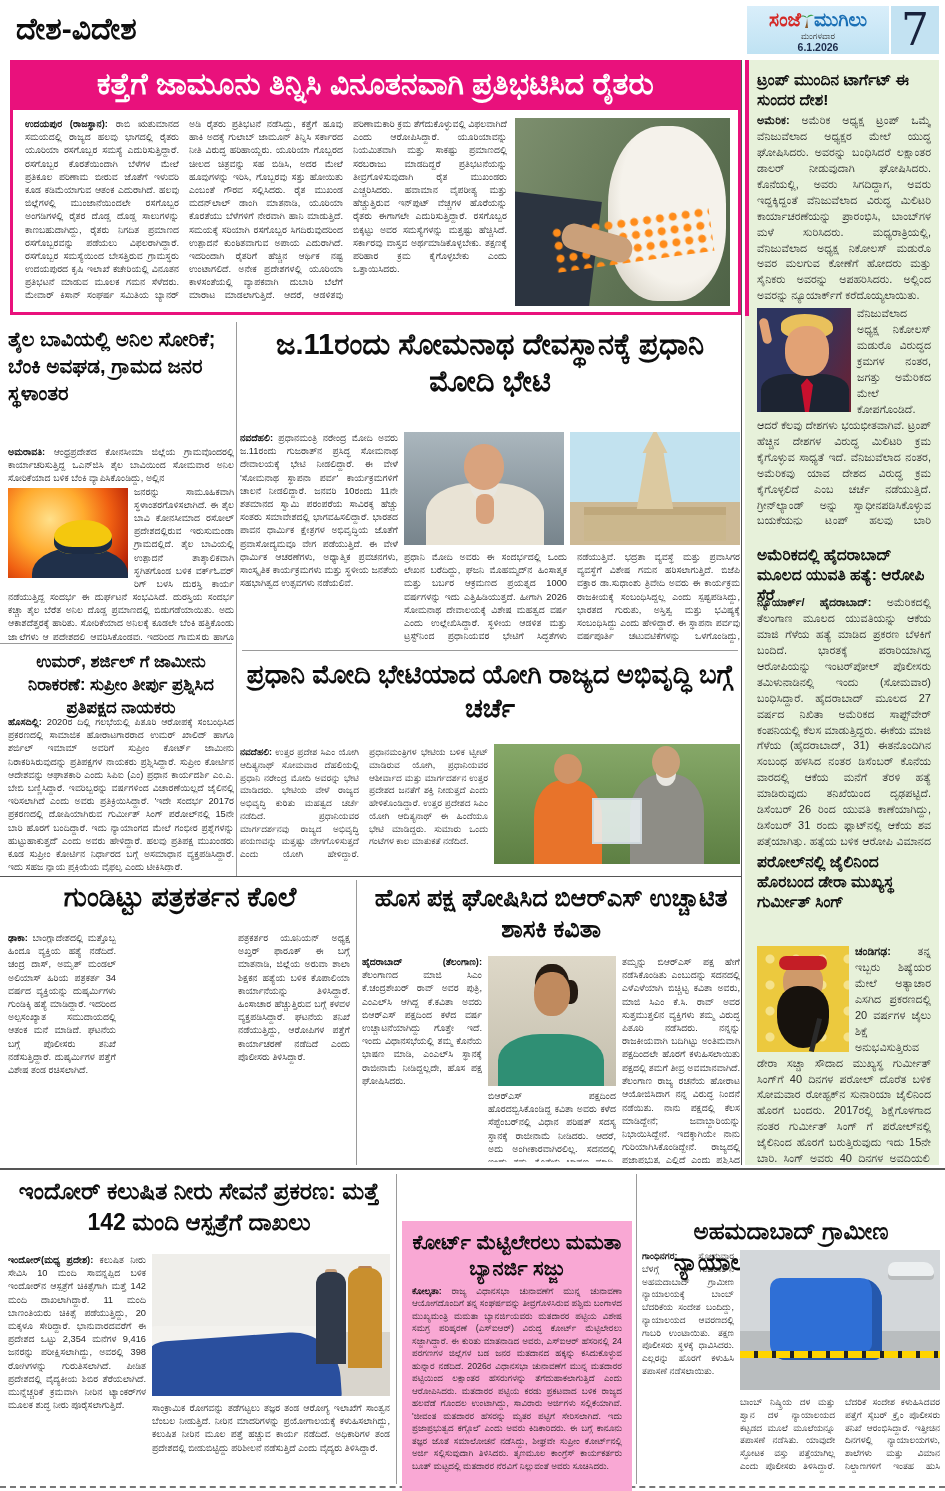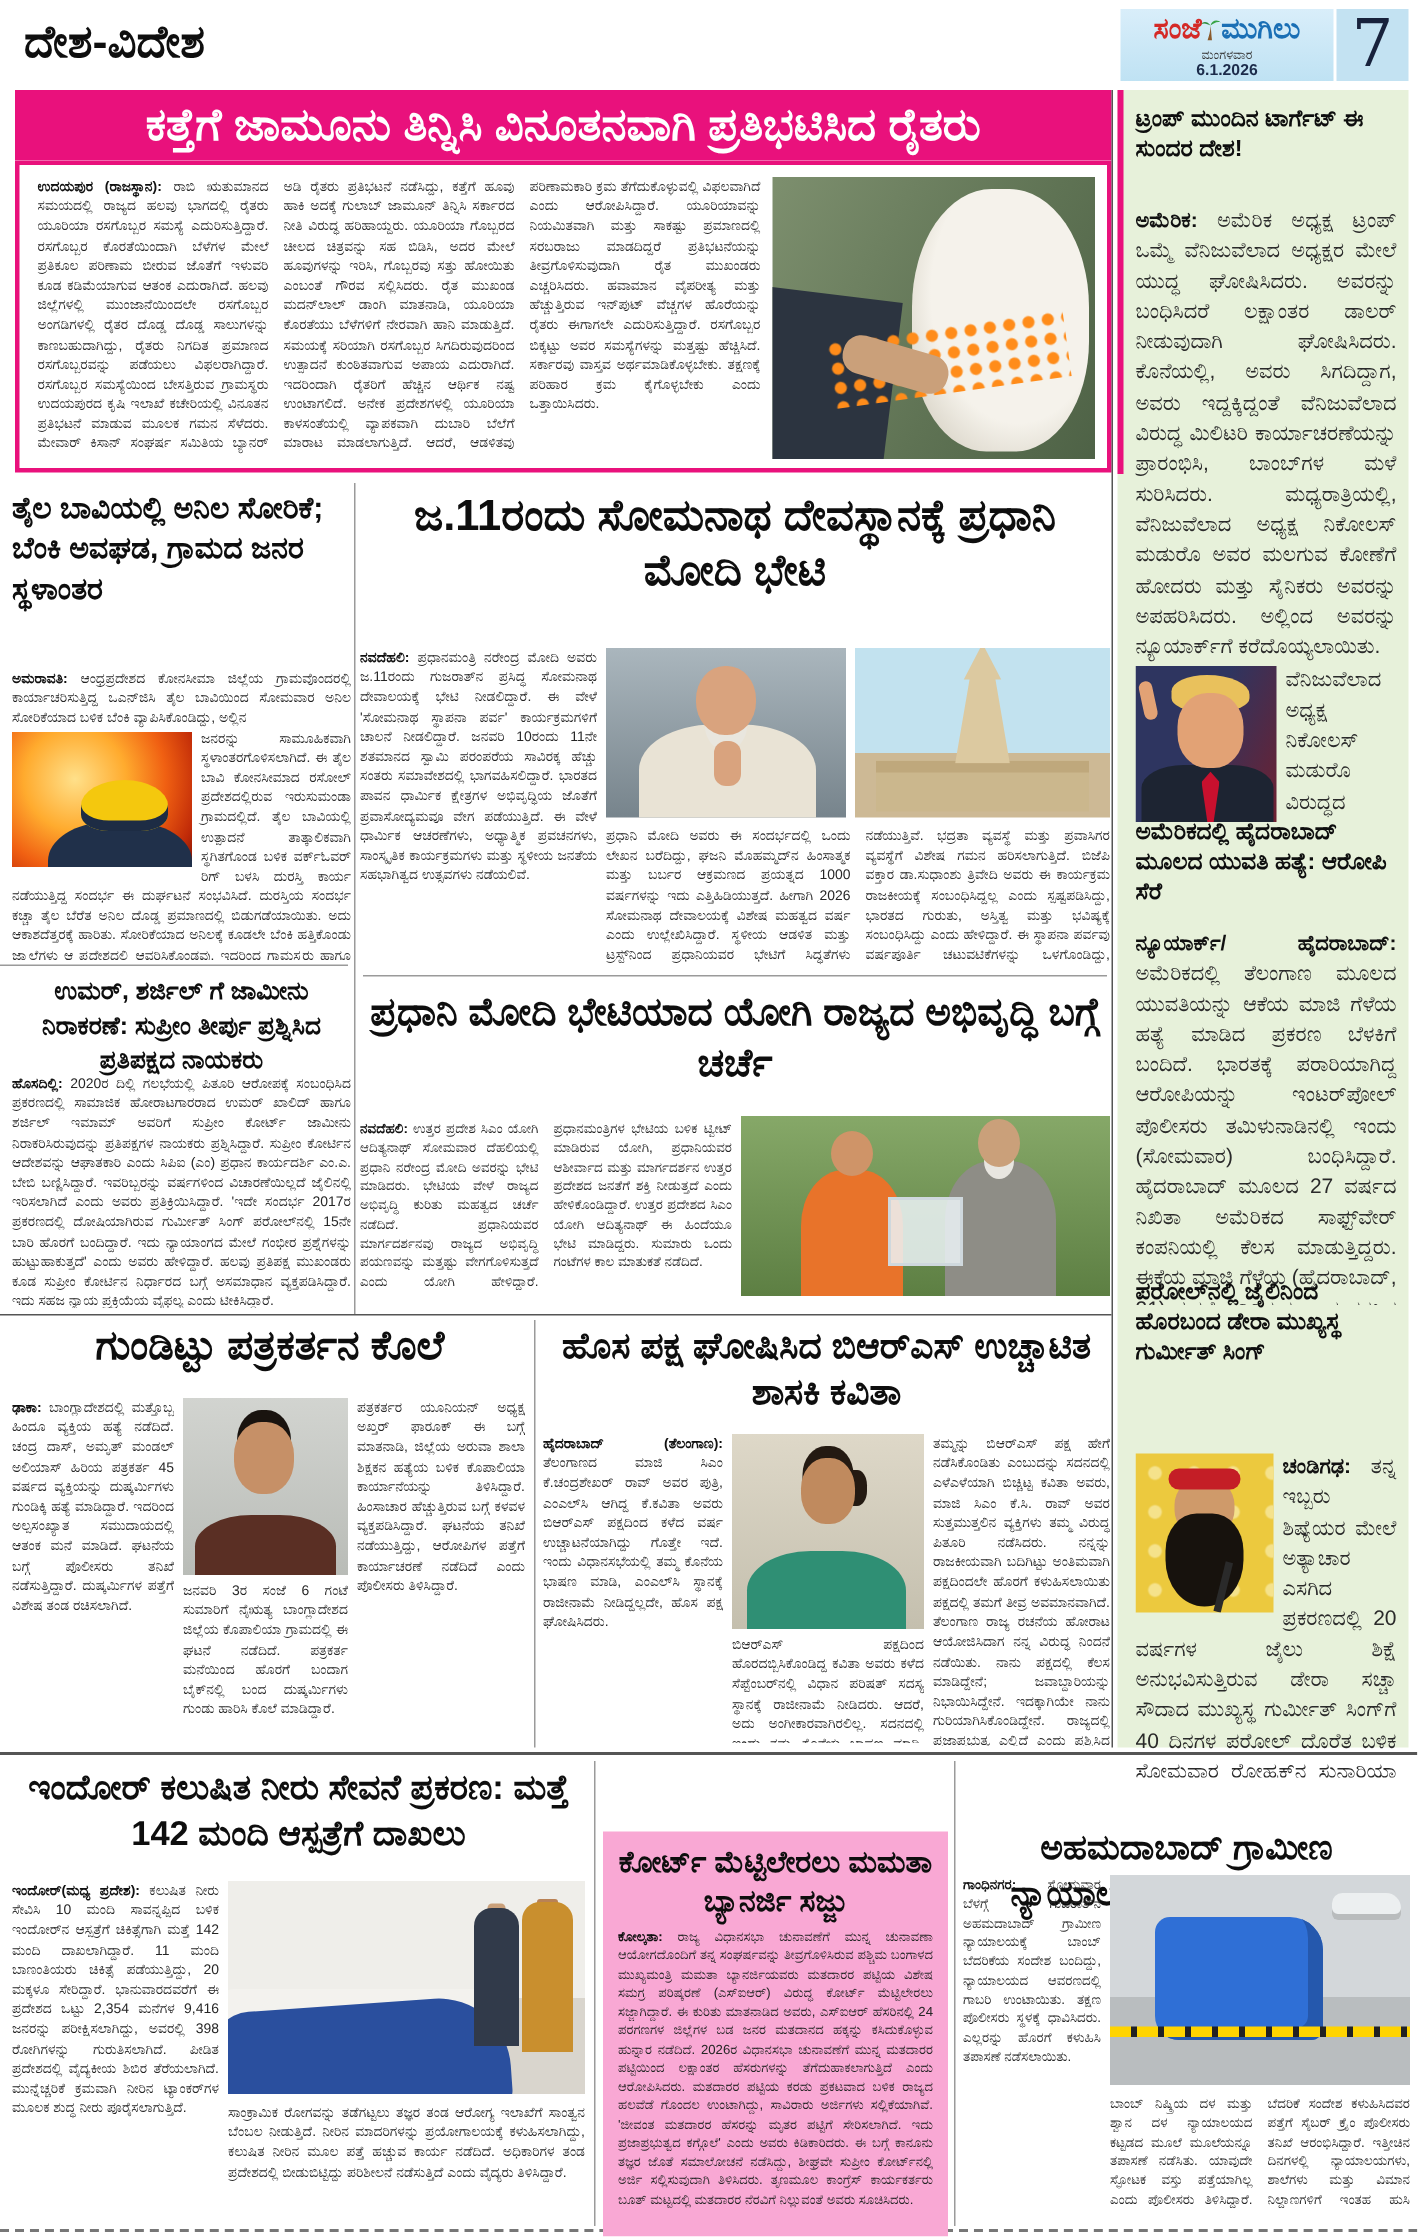--- a/index.html
+++ b/index.html
@@ -23,21 +23,21 @@
   .mast-day{font-size:8.5px;color:#333;line-height:10px;}
   .mast-date{font-size:10.5px;font-weight:bold;color:#1c2b4a;line-height:13px;}
   .pageno{background:#c3e2f2;text-align:center;font-family:"DejaVu Serif",serif;
           font-size:44px;color:#18223c;line-height:48px;}
   
   .banner{background:#e9117c;color:#fff;text-align:center;font-weight:bold;
           font-size:30px;line-height:47px;white-space:nowrap;overflow:hidden;}
   .pink-box{border:3px solid #e9117c;background:#fff;}
   .rail{background:#e7f1da;}
   .rail-hl{font-weight:bold;font-size:15.5px;line-height:1.28;color:#0e0e0e;}
-  .rail-body{font-size:14px;line-height:1.45;text-align:justify;color:#2a2a2a;margin-top:23px;}
+  .rail-body{font-size:11px;line-height:1.45;text-align:justify;color:#2a2a2a;}
   .cream-box{background:#f9a8d4;margin-top:47px;}
   
   .ph-cow{background:linear-gradient(120deg,#7d8f6e,#5f7354 60%,#4e6246);}
   .cow-head{right:4px;top:8px;width:118px;height:175px;background:radial-gradient(ellipse at 60% 40%,#f5f2eb 58%,#d8d3c6 86%);border-radius:45% 45% 42% 42%;}
   .cow-garland{right:18px;top:98px;width:160px;height:46px;background-image:radial-gradient(circle,#ff8c1a 3.5px,transparent 4.5px);background-size:13px 13px;transform:rotate(-8deg);}
   .cow-hand{left:46px;top:112px;width:72px;height:26px;background:#caa07a;border-radius:12px;transform:rotate(16deg);}
   .cow-suit{left:-12px;bottom:-8px;width:92px;height:118px;background:#2c3440;transform:rotate(7deg);}
   .ph-fire{background:radial-gradient(circle at 35% 35%,#ffe08a,#ffab2e 35%,#f06012 62%,#c02a08 86%,#7c1404);}
   .fire-helmet{right:16px;bottom:24px;width:58px;height:34px;background:#f4c80e;border-radius:50% 50% 32% 32%;box-shadow:inset 0 -7px 0 #1d2c44;}
   .fire-body{right:0px;bottom:-32px;width:96px;height:62px;background:#20304a;border-radius:42% 42% 0 0;}
@@ -210,28 +210,21 @@
   </div>
   <div class="photo ph-yogi" style="left:494px;top:744px;width:246px;height:120px;">
     <div class="shape yogi-left"></div>
     <div class="shape yogi-right"></div>
     <div class="shape yogi-box"></div>
   </div>
 
   <div class="abs hl" style="left:8px;top:882px;width:344px;font-size:27px;text-align:center;">ಗುಂಡಿಟ್ಟು ಪತ್ರಕರ್ತನ ಕೊಲೆ</div>
   <div class="abs body-txt" style="left:8px;top:932px;width:108px;height:232px;">
     <b class="dateline">ಢಾಕಾ:</b>
-    <span>ಬಾಂಗ್ಲಾದೇಶದಲ್ಲಿ ಮತ್ತೊಬ್ಬ ಹಿಂದೂ ವ್ಯಕ್ತಿಯ ಹತ್ಯೆ ನಡೆದಿದೆ. ಚಂದ್ರ ದಾಸ್, ಅಮೃತ್ ಮಂಡಲ್ ಅಲಿಯಾಸ್ ಹಿರಿಯ ಪತ್ರಕರ್ತ 45 ವರ್ಷದ ವ್ಯಕ್ತಿಯನ್ನು ದುಷ್ಕರ್ಮಿಗಳು ಗುಂಡಿಕ್ಕಿ ಹತ್ಯೆ ಮಾಡಿದ್ದಾರೆ. ಇದರಿಂದ ಅಲ್ಪಸಂಖ್ಯಾತ ಸಮುದಾಯದಲ್ಲಿ ಆತಂಕ ಮನೆ ಮಾಡಿದೆ. ಘಟನೆಯ ಬಗ್ಗೆ ಪೊಲೀಸರು ತನಿಖೆ ನಡೆಸುತ್ತಿದ್ದಾರೆ. ದುಷ್ಕರ್ಮಿಗಳ ಪತ್ತೆಗೆ ವಿಶೇಷ ತಂಡ ರಚಿಸಲಾಗಿದೆ.</span>
-  </div>
-  <div class="abs" style="left:122px;top:932px;width:110px;height:232px;">
-    <div class="photo ph-journ" style="position:relative;width:110px;height:118px;">
-      <div class="shape j-face"></div>
-      <div class="shape j-torso"></div>
-    </div>
-    <div class="body-txt" style="width:110px;height:108px;margin-top:4px;">ಜನವರಿ 3ರ ಸಂಜೆ 6 ಗಂಟೆ ಸುಮಾರಿಗೆ ನೈಋತ್ಯ ಬಾಂಗ್ಲಾದೇಶದ ಜಿಲ್ಲೆಯ ಕೊಪಾಲಿಯಾ ಗ್ರಾಮದಲ್ಲಿ ಈ ಘಟನೆ ನಡೆದಿದೆ. ಪತ್ರಕರ್ತ ಮನೆಯಿಂದ ಹೊರಗೆ ಬಂದಾಗ ಬೈಕ್‌ನಲ್ಲಿ ಬಂದ ದುಷ್ಕರ್ಮಿಗಳು ಗುಂಡು ಹಾರಿಸಿ ಕೊಲೆ ಮಾಡಿದ್ದಾರೆ.</div>
+    <span>ಬಾಂಗ್ಲಾದೇಶದಲ್ಲಿ ಮತ್ತೊಬ್ಬ ಹಿಂದೂ ವ್ಯಕ್ತಿಯ ಹತ್ಯೆ ನಡೆದಿದೆ. ಚಂದ್ರ ದಾಸ್, ಅಮೃತ್ ಮಂಡಲ್ ಅಲಿಯಾಸ್ ಹಿರಿಯ ಪತ್ರಕರ್ತ 34 ವರ್ಷದ ವ್ಯಕ್ತಿಯನ್ನು ದುಷ್ಕರ್ಮಿಗಳು ಗುಂಡಿಕ್ಕಿ ಹತ್ಯೆ ಮಾಡಿದ್ದಾರೆ. ಇದರಿಂದ ಅಲ್ಪಸಂಖ್ಯಾತ ಸಮುದಾಯದಲ್ಲಿ ಆತಂಕ ಮನೆ ಮಾಡಿದೆ. ಘಟನೆಯ ಬಗ್ಗೆ ಪೊಲೀಸರು ತನಿಖೆ ನಡೆಸುತ್ತಿದ್ದಾರೆ. ದುಷ್ಕರ್ಮಿಗಳ ಪತ್ತೆಗೆ ವಿಶೇಷ ತಂಡ ರಚಿಸಲಾಗಿದೆ.</span>
   </div>
   <div class="abs body-txt" style="left:238px;top:932px;width:112px;height:232px;">ಪತ್ರಕರ್ತರ ಯೂನಿಯನ್ ಅಧ್ಯಕ್ಷ ಅಖ್ತರ್ ಫಾರೂಕ್ ಈ ಬಗ್ಗೆ ಮಾತನಾಡಿ, ಜಿಲ್ಲೆಯ ಅರುವಾ ಶಾಲಾ ಶಿಕ್ಷಕನ ಹತ್ಯೆಯ ಬಳಿಕ ಕೊಪಾಲಿಯಾ ಕಾರ್ಯಾನೆಯನ್ನು ತಿಳಿಸಿದ್ದಾರೆ. ಹಿಂಸಾಚಾರ ಹೆಚ್ಚುತ್ತಿರುವ ಬಗ್ಗೆ ಕಳವಳ ವ್ಯಕ್ತಪಡಿಸಿದ್ದಾರೆ. ಘಟನೆಯ ತನಿಖೆ ನಡೆಯುತ್ತಿದ್ದು, ಆರೋಪಿಗಳ ಪತ್ತೆಗೆ ಕಾರ್ಯಾಚರಣೆ ನಡೆದಿದೆ ಎಂದು ಪೊಲೀಸರು ತಿಳಿಸಿದ್ದಾರೆ.</div>
 
   <div class="abs hl" style="left:362px;top:882px;width:378px;font-size:24px;line-height:1.3;text-align:center;">ಹೊಸ ಪಕ್ಷ ಘೋಷಿಸಿದ ಬಿಆರ್‌ಎಸ್ ಉಚ್ಚಾಟಿತ ಶಾಸಕಿ ಕವಿತಾ</div>
   <div class="abs body-txt" style="left:362px;top:956px;width:120px;height:208px;">
     <b class="dateline">ಹೈದರಾಬಾದ್ (ತೆಲಂಗಾಣ):</b>
     <span>ತೆಲಂಗಾಣದ ಮಾಜಿ ಸಿಎಂ ಕೆ.ಚಂದ್ರಶೇಖರ್ ರಾವ್ ಅವರ ಪುತ್ರಿ, ಎಂಎಲ್‌ಸಿ ಆಗಿದ್ದ ಕೆ.ಕವಿತಾ ಅವರು ಬಿಆರ್‌ಎಸ್ ಪಕ್ಷದಿಂದ ಕಳೆದ ವರ್ಷ ಉಚ್ಚಾಟನೆಯಾಗಿದ್ದು ಗೊತ್ತೇ ಇದೆ. ಇಂದು ವಿಧಾನಸಭೆಯಲ್ಲಿ ತಮ್ಮ ಕೊನೆಯ ಭಾಷಣ ಮಾಡಿ, ಎಂಎಲ್‌ಸಿ ಸ್ಥಾನಕ್ಕೆ ರಾಜೀನಾಮೆ ನೀಡಿದ್ದಲ್ಲದೇ, ಹೊಸ ಪಕ್ಷ ಘೋಷಿಸಿದರು.</span>
   </div>
   <div class="abs" style="left:488px;top:956px;width:128px;height:208px;">
     <div class="photo ph-kav" style="position:relative;width:128px;height:130px;">

